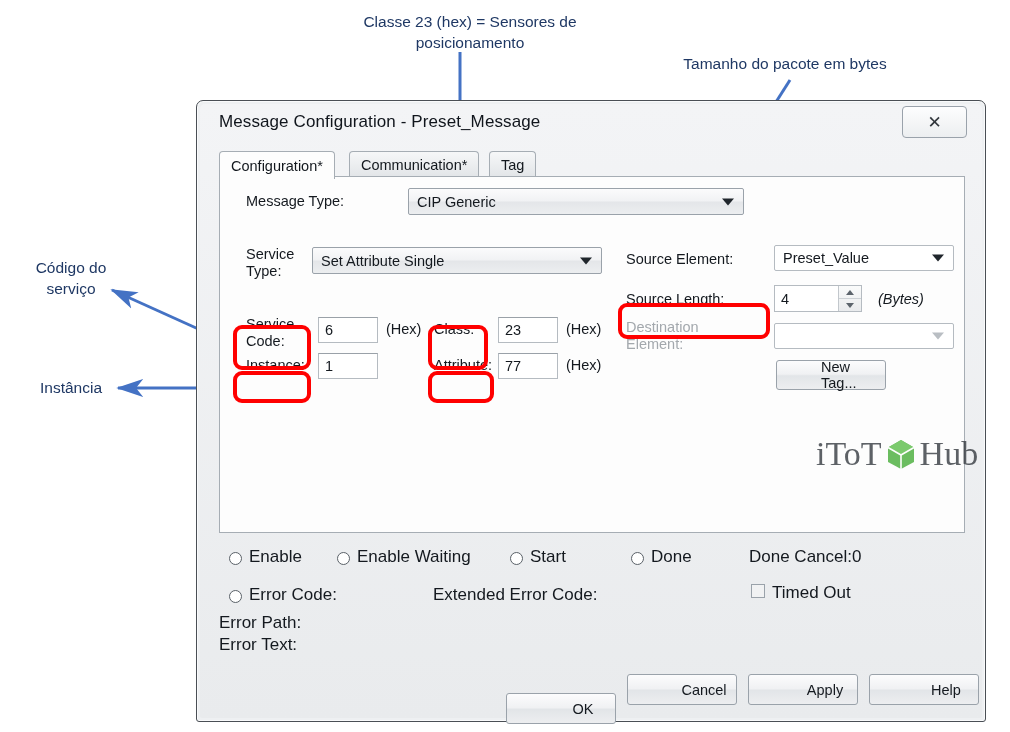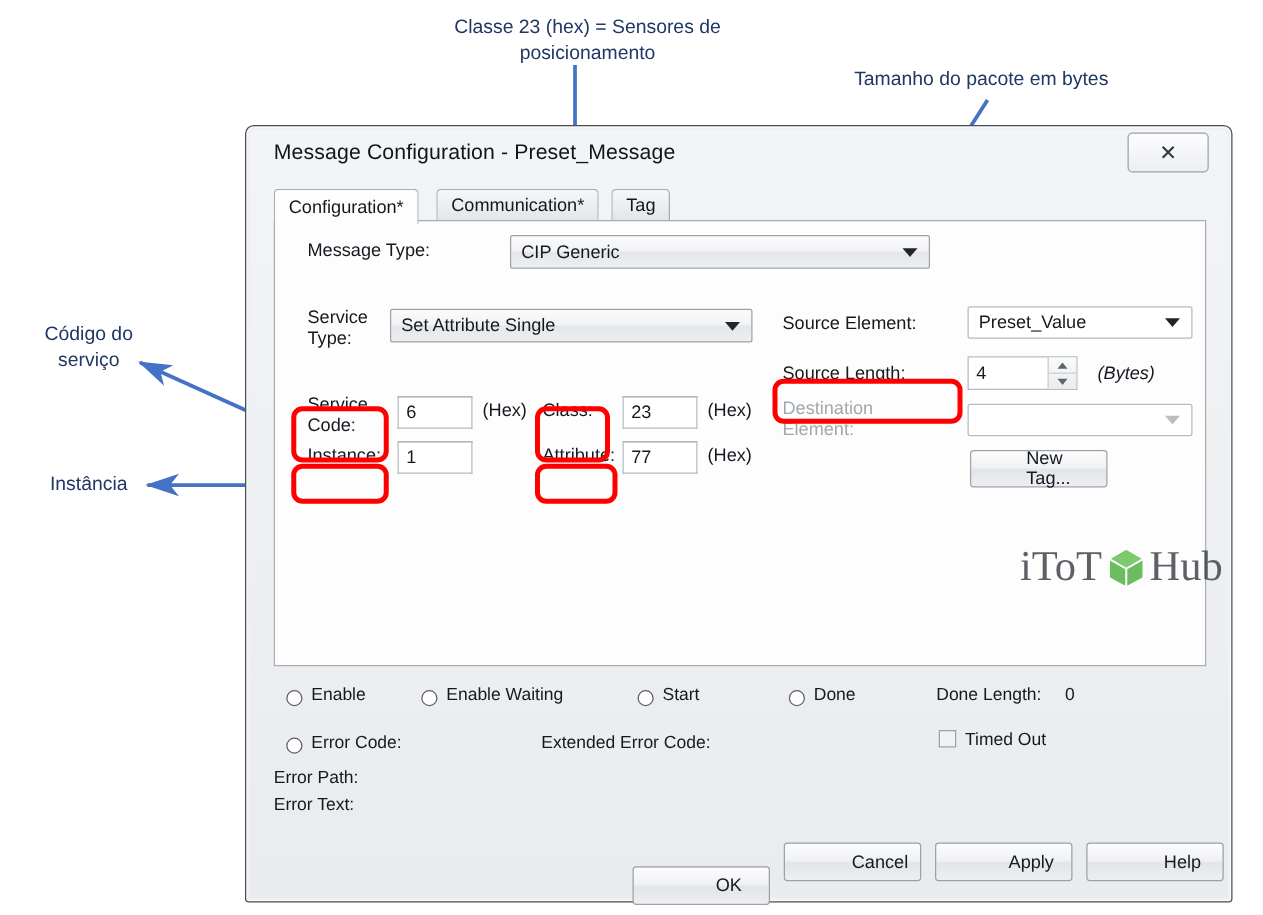--- a/index.html
+++ b/index.html
@@ -98,21 +98,21 @@
 
   
   .radio{
     position:absolute;width:13px;height:13px;border-radius:50%;
     background:#fff;border:1.5px solid #5a6168;box-sizing:border-box;
   }
   .chk{
     position:absolute;width:14px;height:14px;box-sizing:border-box;
     background:#f1f2f3;border:1px solid #9aa2aa;
   }
-  .stat{position:absolute;font-size:14px;color:#14191f;}
+  .stat{position:absolute;font-size:17px;color:#14191f;}
 
   
   .redbox{position:absolute;border:4px solid #ff0000;border-radius:9px;box-sizing:border-box;}
 </style>
 </head>
 <body>
 
 <svg class="arrows" viewBox="0 0 1010 732">
   <defs>
     <marker id="ah" markerWidth="10" markerHeight="10" refX="8.4" refY="3.4" orient="auto" markerUnits="strokeWidth">
@@ -219,21 +219,21 @@
 
     <span class="radio" style="left:140px;top:451px;"></span>
     <span class="stat" style="left:160px;top:446px;">Enable Waiting</span>
 
     <span class="radio" style="left:313px;top:451px;"></span>
     <span class="stat" style="left:333px;top:446px;">Start</span>
 
     <span class="radio" style="left:434px;top:451px;"></span>
     <span class="stat" style="left:454px;top:446px;">Done</span>
 
-    <span class="stat" style="left:552px;top:446px;">Done Length:</span>
+    <span class="stat" style="left:552px;top:446px;">Done Cancel:</span>
     <span class="stat" style="left:655px;top:446px;">0</span>
 
     <span class="radio" style="left:32px;top:489px;"></span>
     <span class="stat" style="left:52px;top:484px;">Error Code:</span>
     <span class="stat" style="left:236px;top:484px;">Extended Error Code:</span>
 
     <span class="chk" style="left:554px;top:483px;"></span>
     <span class="stat" style="left:575px;top:482px;">Timed Out</span>
 
     <span class="stat" style="left:22px;top:512px;">Error Path:</span>

